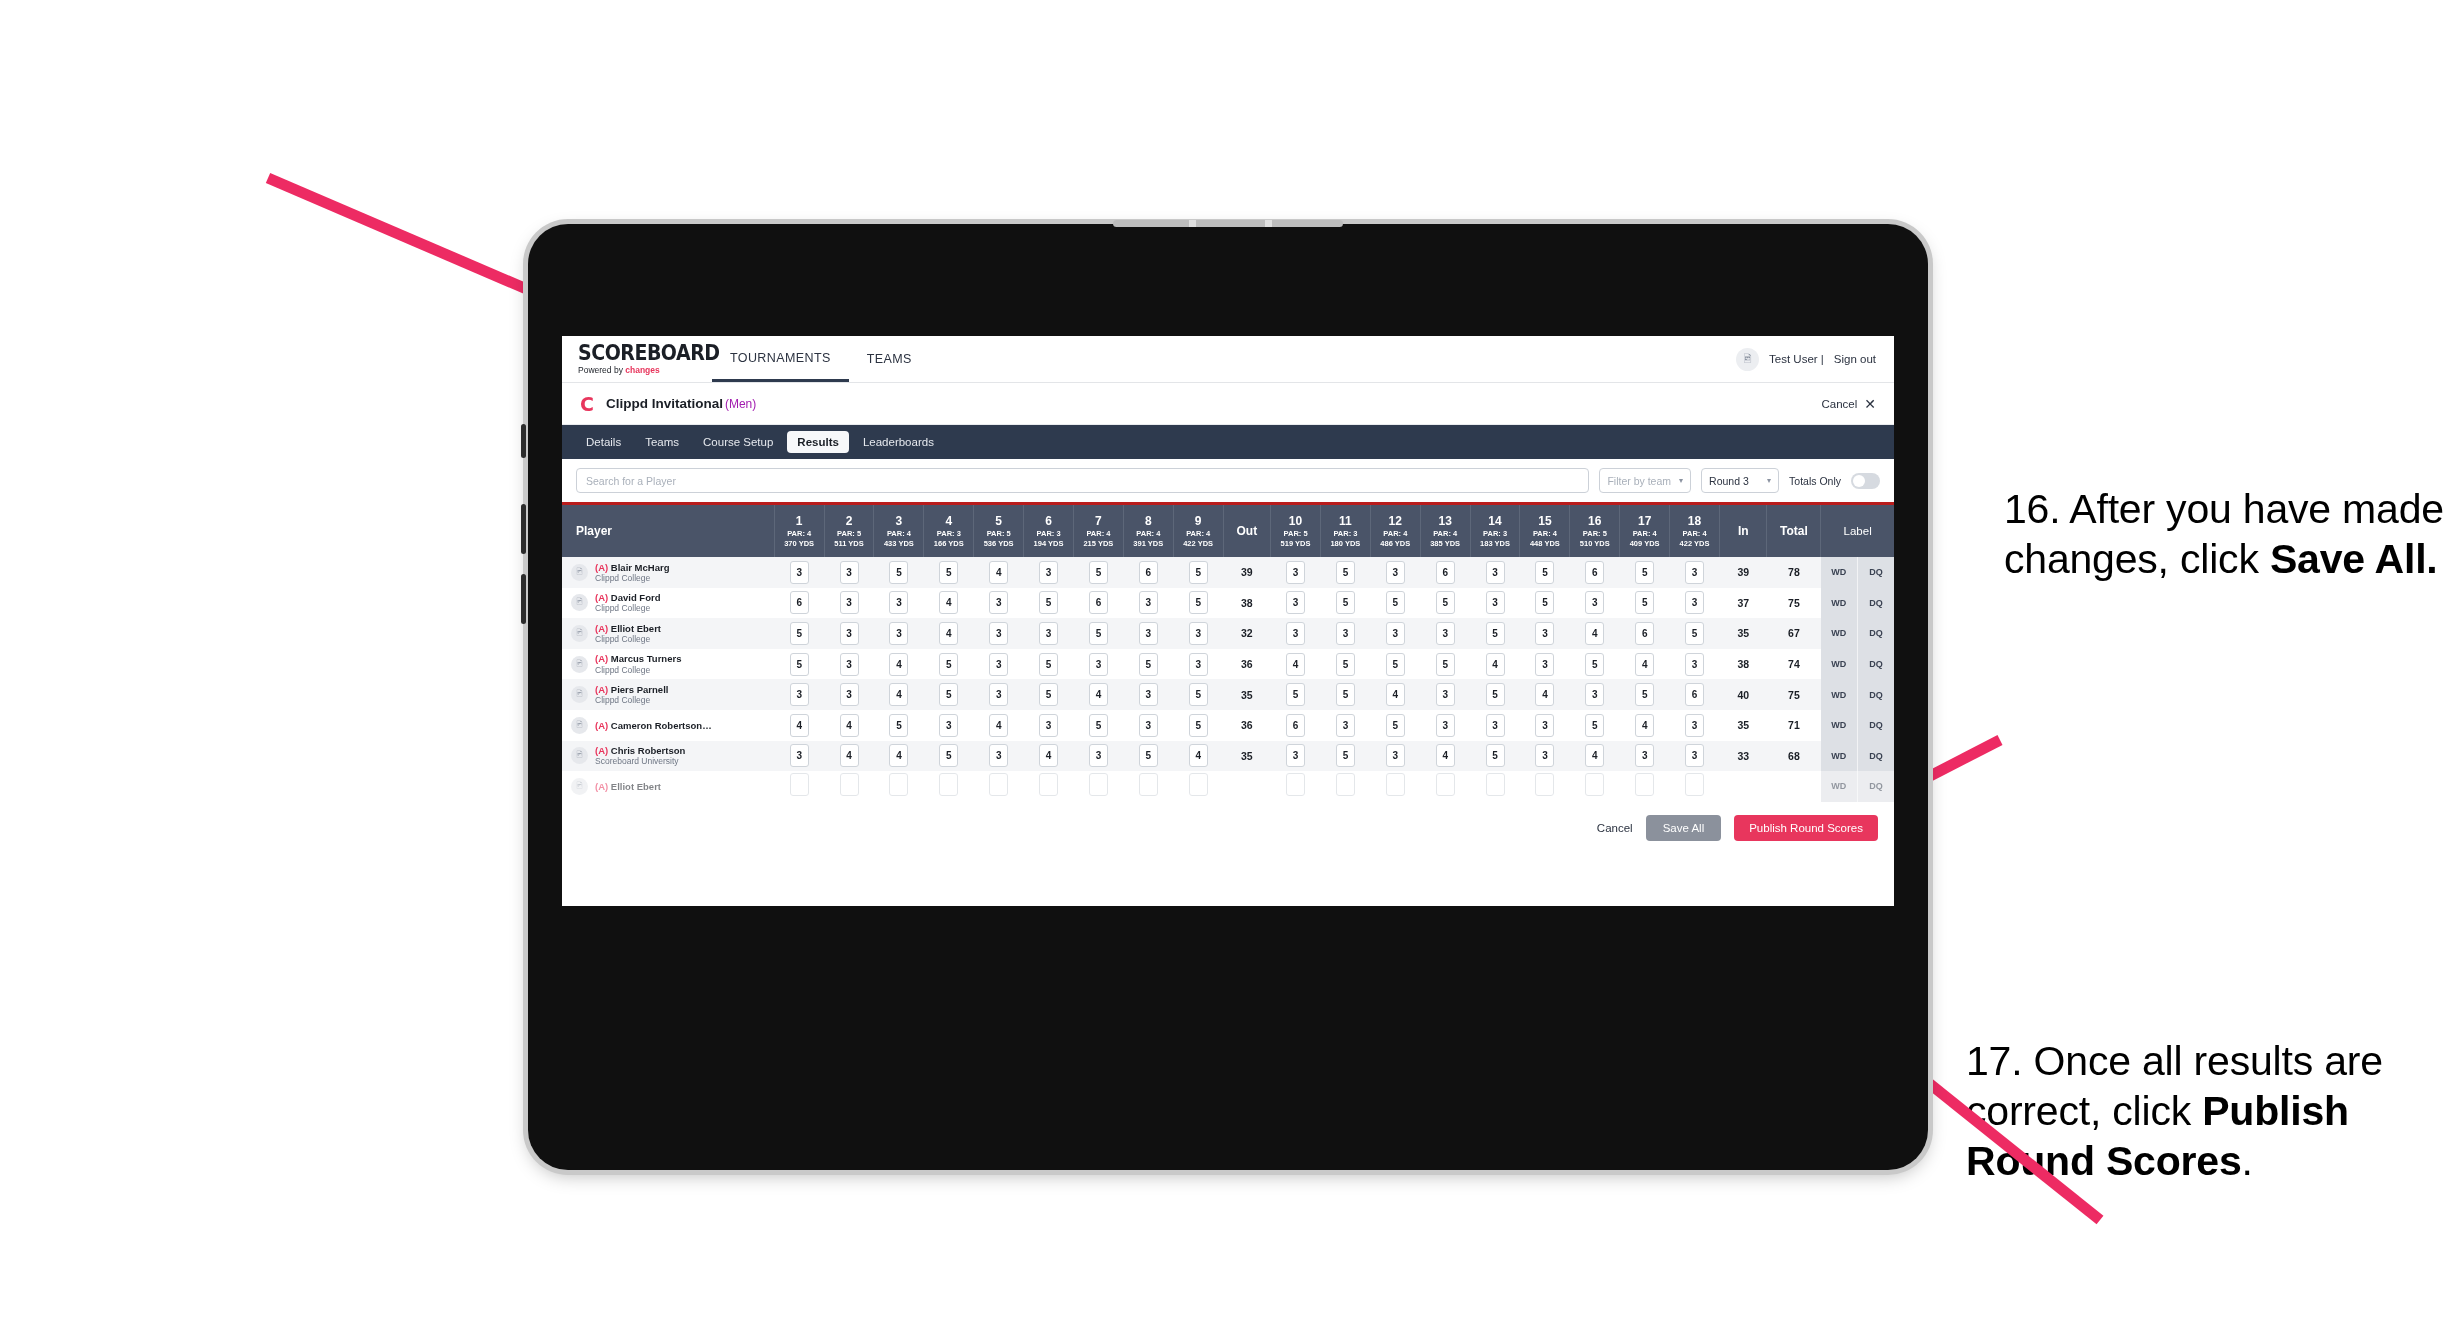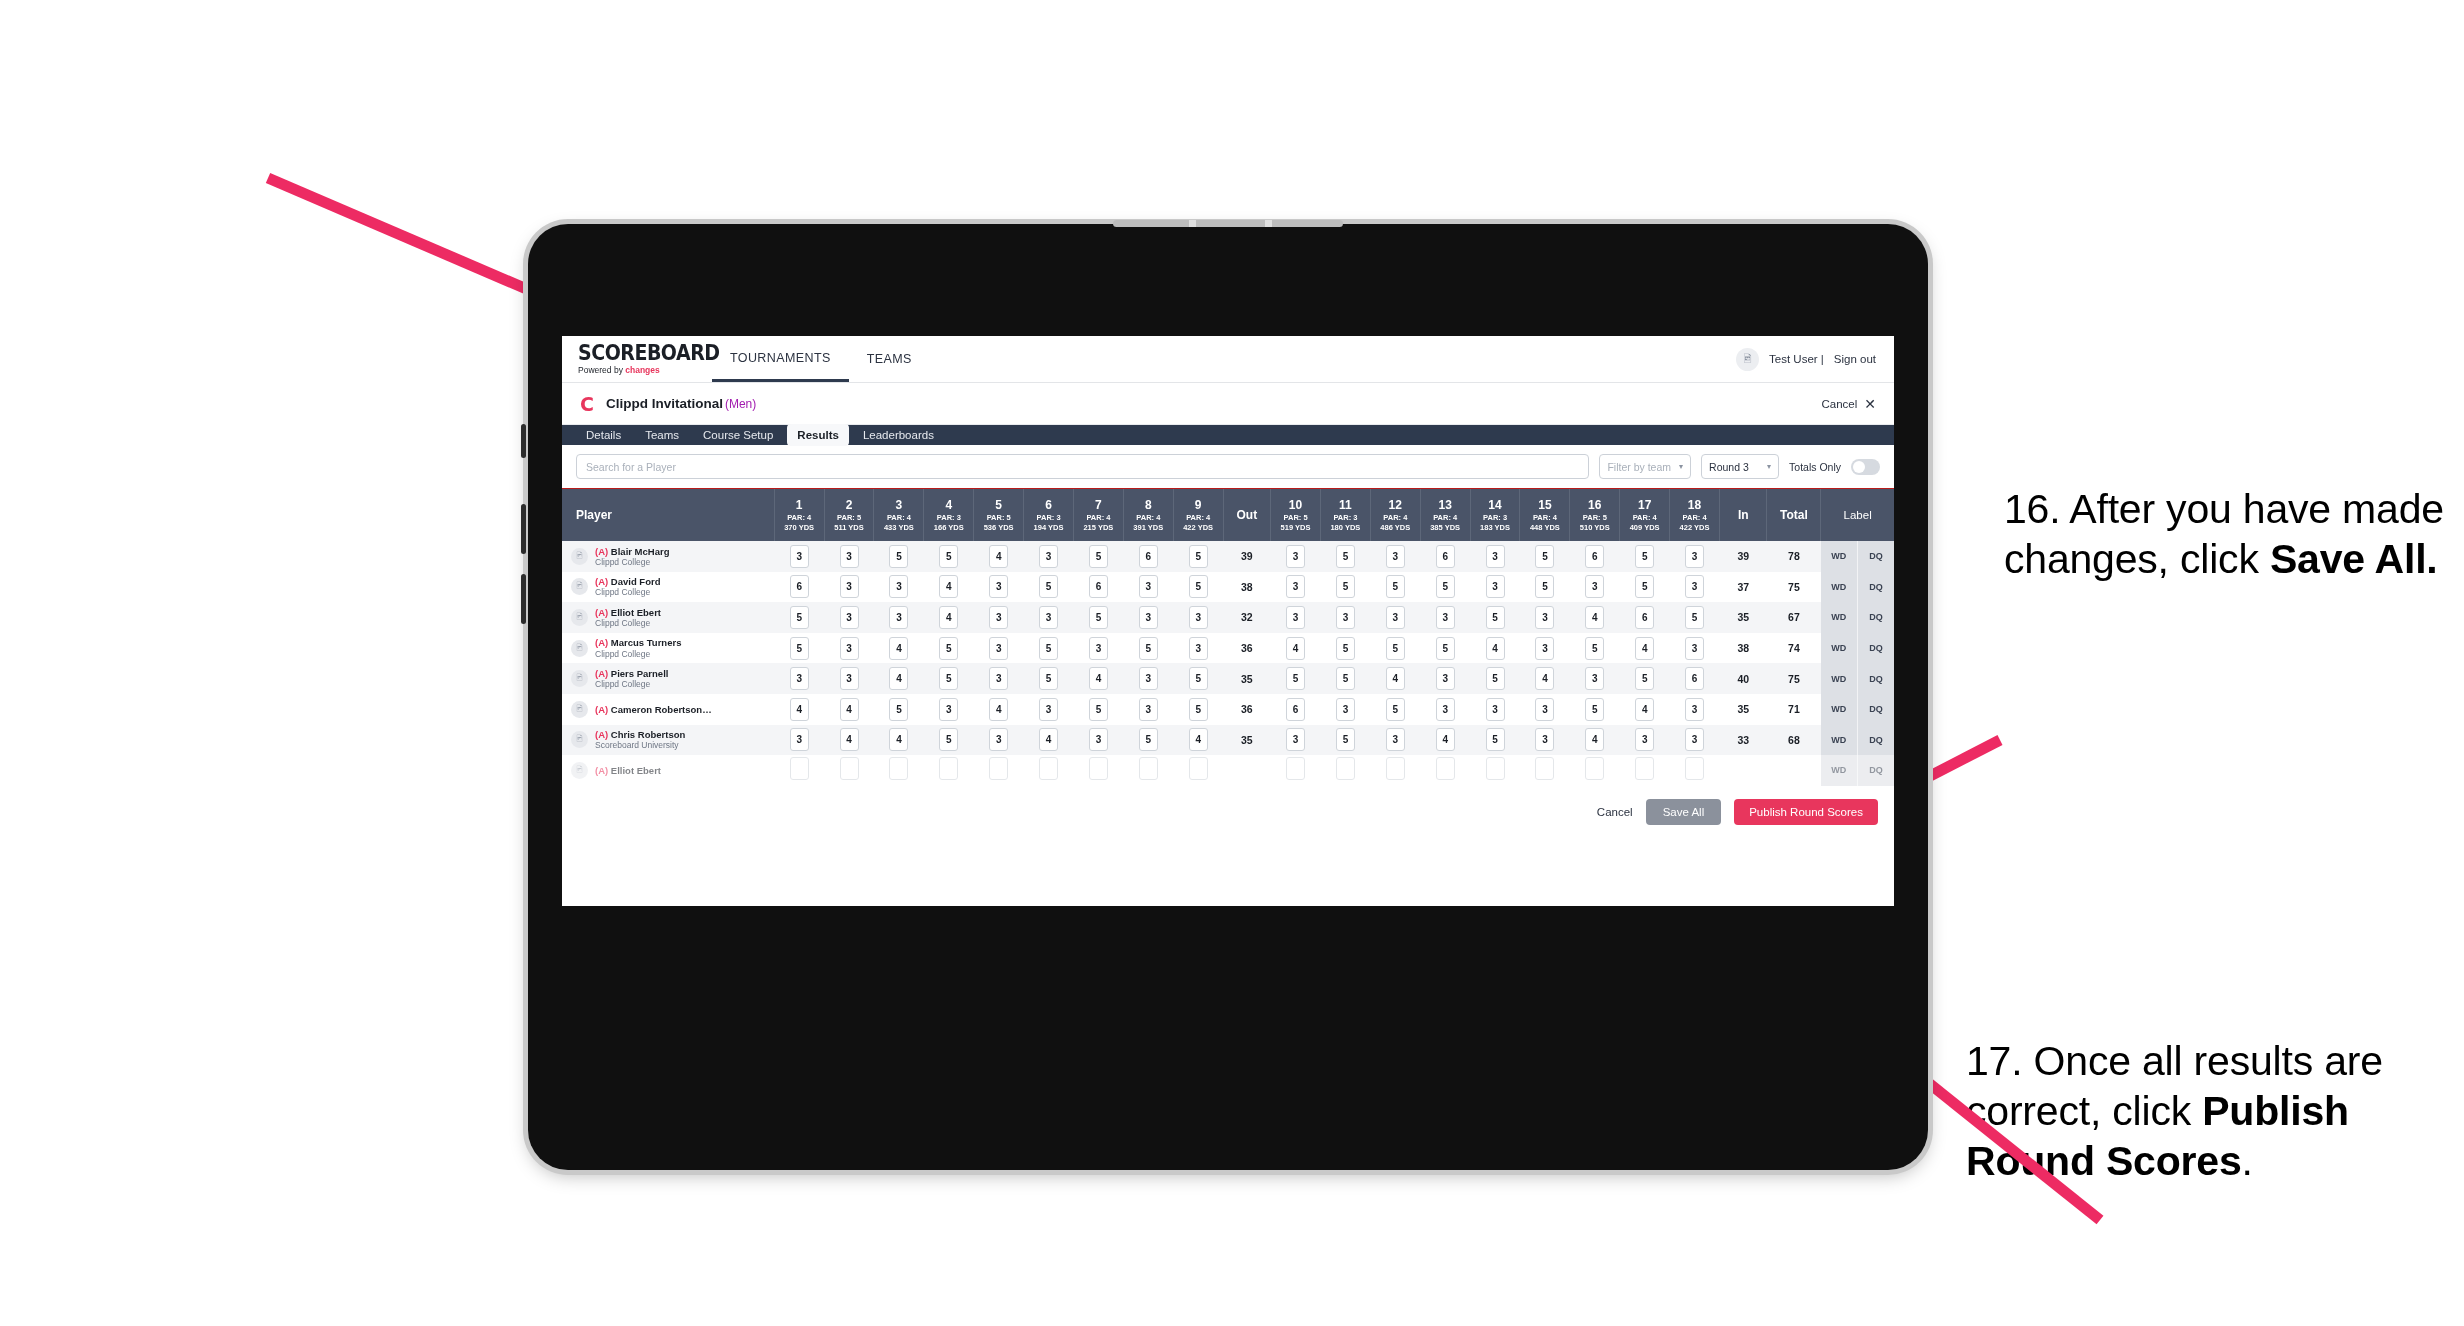--- a/index.html
+++ b/index.html
@@ -113,34 +113,34 @@
     font-weight: bold; font-size: 19px; color: #e8365d; margin-right: 12px;
   }
   #tour-name { font-size: 13.5px; color: #1b1f26; font-weight: bold; }
   #tour-gender { font-size: 12px; color: #a21caf; margin-left: 2px; }
   #tour-cancel { margin-left: auto; font-size: 11.5px; color: #2b3240; display: flex; align-items: center; gap: 7px; cursor: pointer; }
   #tour-cancel .x { font-size: 14px; }
 
   
   #sectiontabs {
     display: flex; align-items: center; gap: 4px;
-    height: 20px; padding: 0 14px;
+    height: 34px; padding: 0 14px;
     background: #2e3a4e;
   }
   .sect-tab {
     font-size: 11.5px; color: #e6e9ee;
     padding: 5px 10px; border-radius: 4px; cursor: pointer;
   }
   .sect-tab.active { background: #f7f8fa; color: #1b1f26; font-weight: bold; }
 
   
   #filterbar {
     display: flex; align-items: center; gap: 10px;
     padding: 9px 14px; background: #fff;
-    border-bottom: 1px solid #b91c1c;
+    border-bottom: 3px solid #b91c1c;
   }
   #search-input {
     flex: 1; height: 25px;
     border: 1px solid #ccd1d8; border-radius: 4px;
     padding: 0 9px; font-size: 10.5px; color: #2b3240;
     font-family: "Liberation Sans", sans-serif;
     background: #fff;
   }
   #search-input::placeholder { color: #a9b0ba; }
   .select-box {

